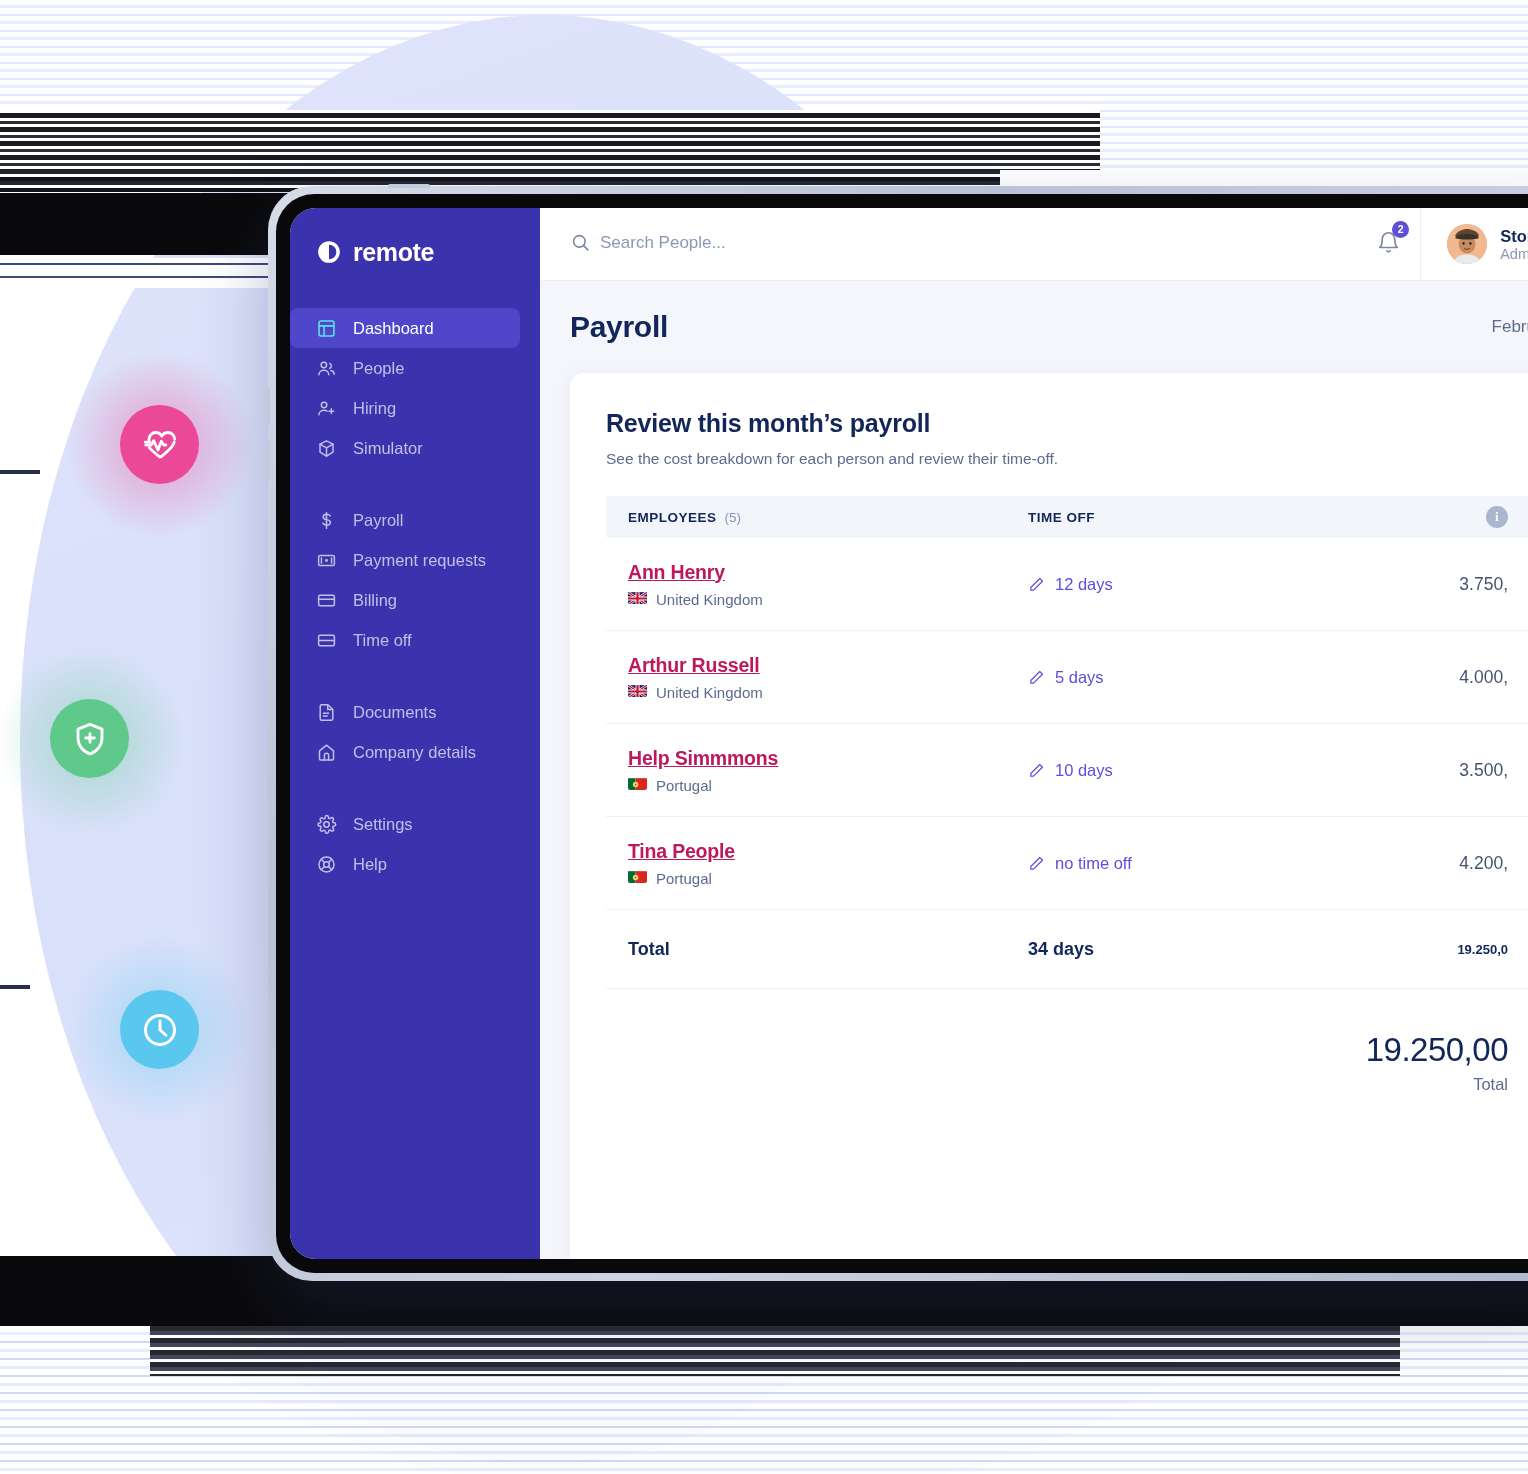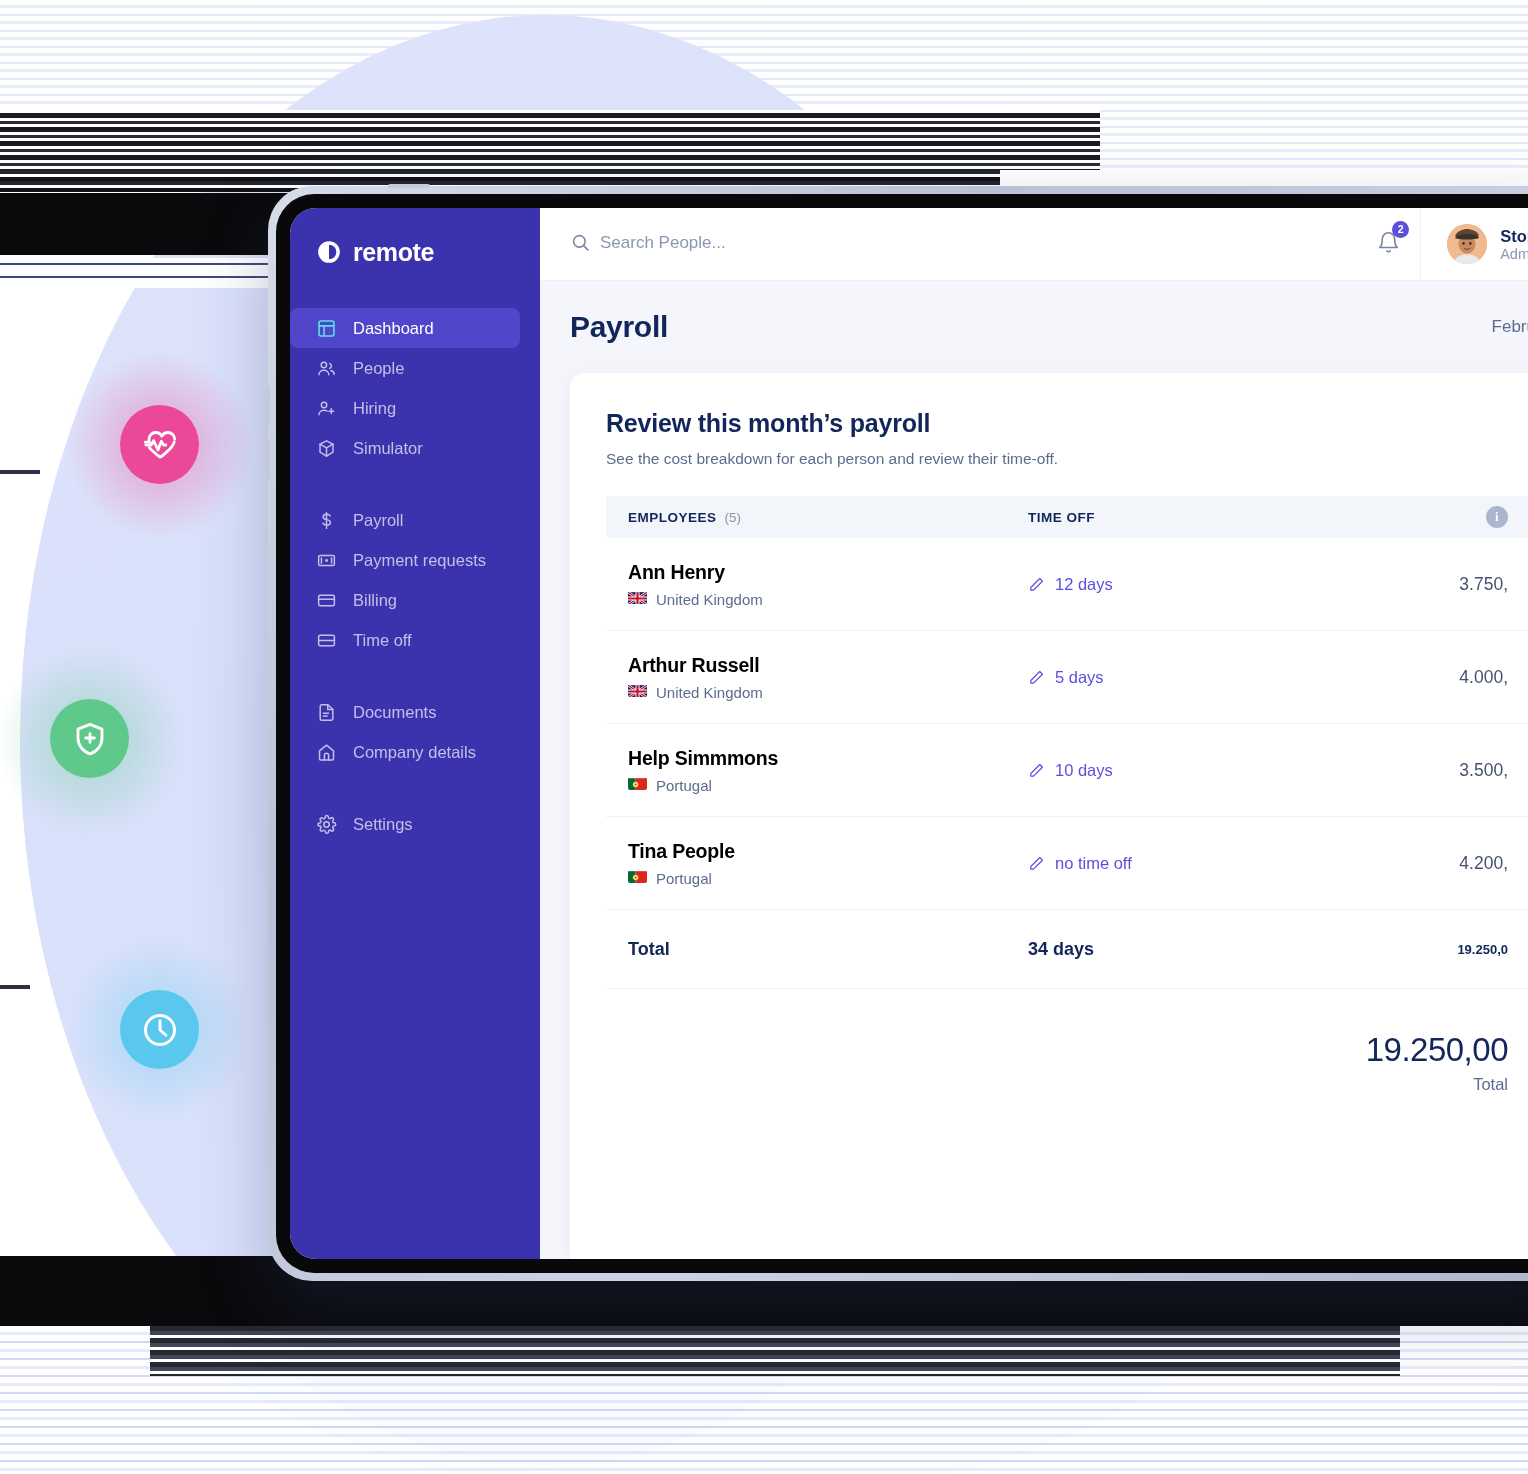--- a/index.html
+++ b/index.html
@@ -184,21 +184,21 @@
   .col-time{width:300px;flex:0 0 300px;}
   .col-amt{width:180px;flex:0 0 180px;text-align:right;}
   .emp-count{font-weight:400;color:#8a95b0;letter-spacing:0;}
   .info-i{width:22px;height:22px;border-radius:50%;background:#a9b6cd;color:#fff;
     font-size:13px;font-weight:700;display:flex;align-items:center;justify-content:center;
     font-family:"Liberation Serif",serif;flex:0 0 22px;margin-left:8px;}
   .row{
     display:flex;align-items:center;height:92px;border-bottom:1px solid #eef1f7;padding:0 22px;
   }
   .row.total-row{border-bottom:1px solid #eef1f7;height:78px;}
-  .emp-name{font-size:19.5px;font-weight:700;color:#000000;letter-spacing:-.2px;}
+  .emp-name{font-size:19.5px;font-weight:700;color:#be185d;letter-spacing:-.2px;text-decoration:underline;}
   .emp-country{display:flex;gap:9px;margin-top:7px;font-size:15px;color:#5d6b8e;}
   .flag{width:19px;height:13px;flex:0 0 19px;border-radius:2px;overflow:hidden;display:block;}
   .time-cell{display:flex;align-items:center;gap:10px;font-size:16.5px;color:#5c4ee0;}
   .pen-ico{width:17px;height:17px;flex:0 0 17px;}
   .amt{font-size:17.5px;color:#46536f;text-align:right;}
   .total-label{font-size:18px;font-weight:700;color:#12265a;}
   .total-days{font-size:18px;font-weight:700;color:#12265a;}
   .total-amt{font-size:13px;font-weight:700;color:#12265a;text-align:right;}
   .grand{padding:42px 58px 0 0;text-align:right;}
   .grand-val{font-size:33px;font-weight:400;color:#12265a;letter-spacing:-.5px;}
@@ -370,20 +370,30 @@
         <div class="nav-group g4">
           <div class="nav-item">
             <span class="nav-ico">
               <svg width="21" height="21" viewBox="0 0 24 24" fill="none" stroke="currentColor" stroke-width="1.7" stroke-linecap="round" stroke-linejoin="round">
                 <circle cx="12" cy="12" r="3.1"></circle>
                 <path d="M19.2 14.6a1.5 1.5 0 0 0 .3 1.7l.1.1a1.8 1.8 0 1 1-2.6 2.6l-.1-.1a1.5 1.5 0 0 0-1.7-.3 1.5 1.5 0 0 0-.9 1.4v.2a1.8 1.8 0 1 1-3.6 0v-.1a1.5 1.5 0 0 0-1-1.4 1.5 1.5 0 0 0-1.7.3l-.1.1a1.8 1.8 0 1 1-2.6-2.6l.1-.1a1.5 1.5 0 0 0 .3-1.7 1.5 1.5 0 0 0-1.4-.9h-.2a1.8 1.8 0 0 1 0-3.6h.1a1.5 1.5 0 0 0 1.4-1 1.5 1.5 0 0 0-.3-1.7l-.1-.1a1.8 1.8 0 1 1 2.6-2.6l.1.1a1.5 1.5 0 0 0 1.7.3h.1a1.5 1.5 0 0 0 .9-1.4v-.2a1.8 1.8 0 1 1 3.6 0v.1a1.5 1.5 0 0 0 .9 1.4 1.5 1.5 0 0 0 1.7-.3l.1-.1a1.8 1.8 0 1 1 2.6 2.6l-.1.1a1.5 1.5 0 0 0-.3 1.7v.1a1.5 1.5 0 0 0 1.4.9h.2a1.8 1.8 0 1 1 0 3.6h-.1a1.5 1.5 0 0 0-1.4.9Z"></path>
               </svg>
             </span>
             <span>Settings</span>
           </div>
+          <div class="nav-item">
+            <span class="nav-ico">
+              <svg width="21" height="21" viewBox="0 0 24 24" fill="none" stroke="currentColor" stroke-width="1.7" stroke-linecap="round" stroke-linejoin="round">
+                <circle cx="12" cy="12" r="8.6"></circle>
+                  <circle cx="12" cy="12" r="3.2"></circle>
+                <path d="M6 6l3.7 3.7M18 6l-3.7 3.7M6 18l3.7-3.7M18 18l-3.7-3.7"></path>
+              </svg>
+            </span>
+            <span>Help</span>
+          </div>
         </div>
       </div>
 
       <div id="main">
 
         <div id="topbar">
           <div class="search-wrap">
             <span>
               <svg width="21" height="21" viewBox="0 0 24 24" fill="none" stroke="#7b86a3" stroke-width="1.8" stroke-linecap="round">
                 <circle cx="10.7" cy="10.7" r="6.6"></circle>

